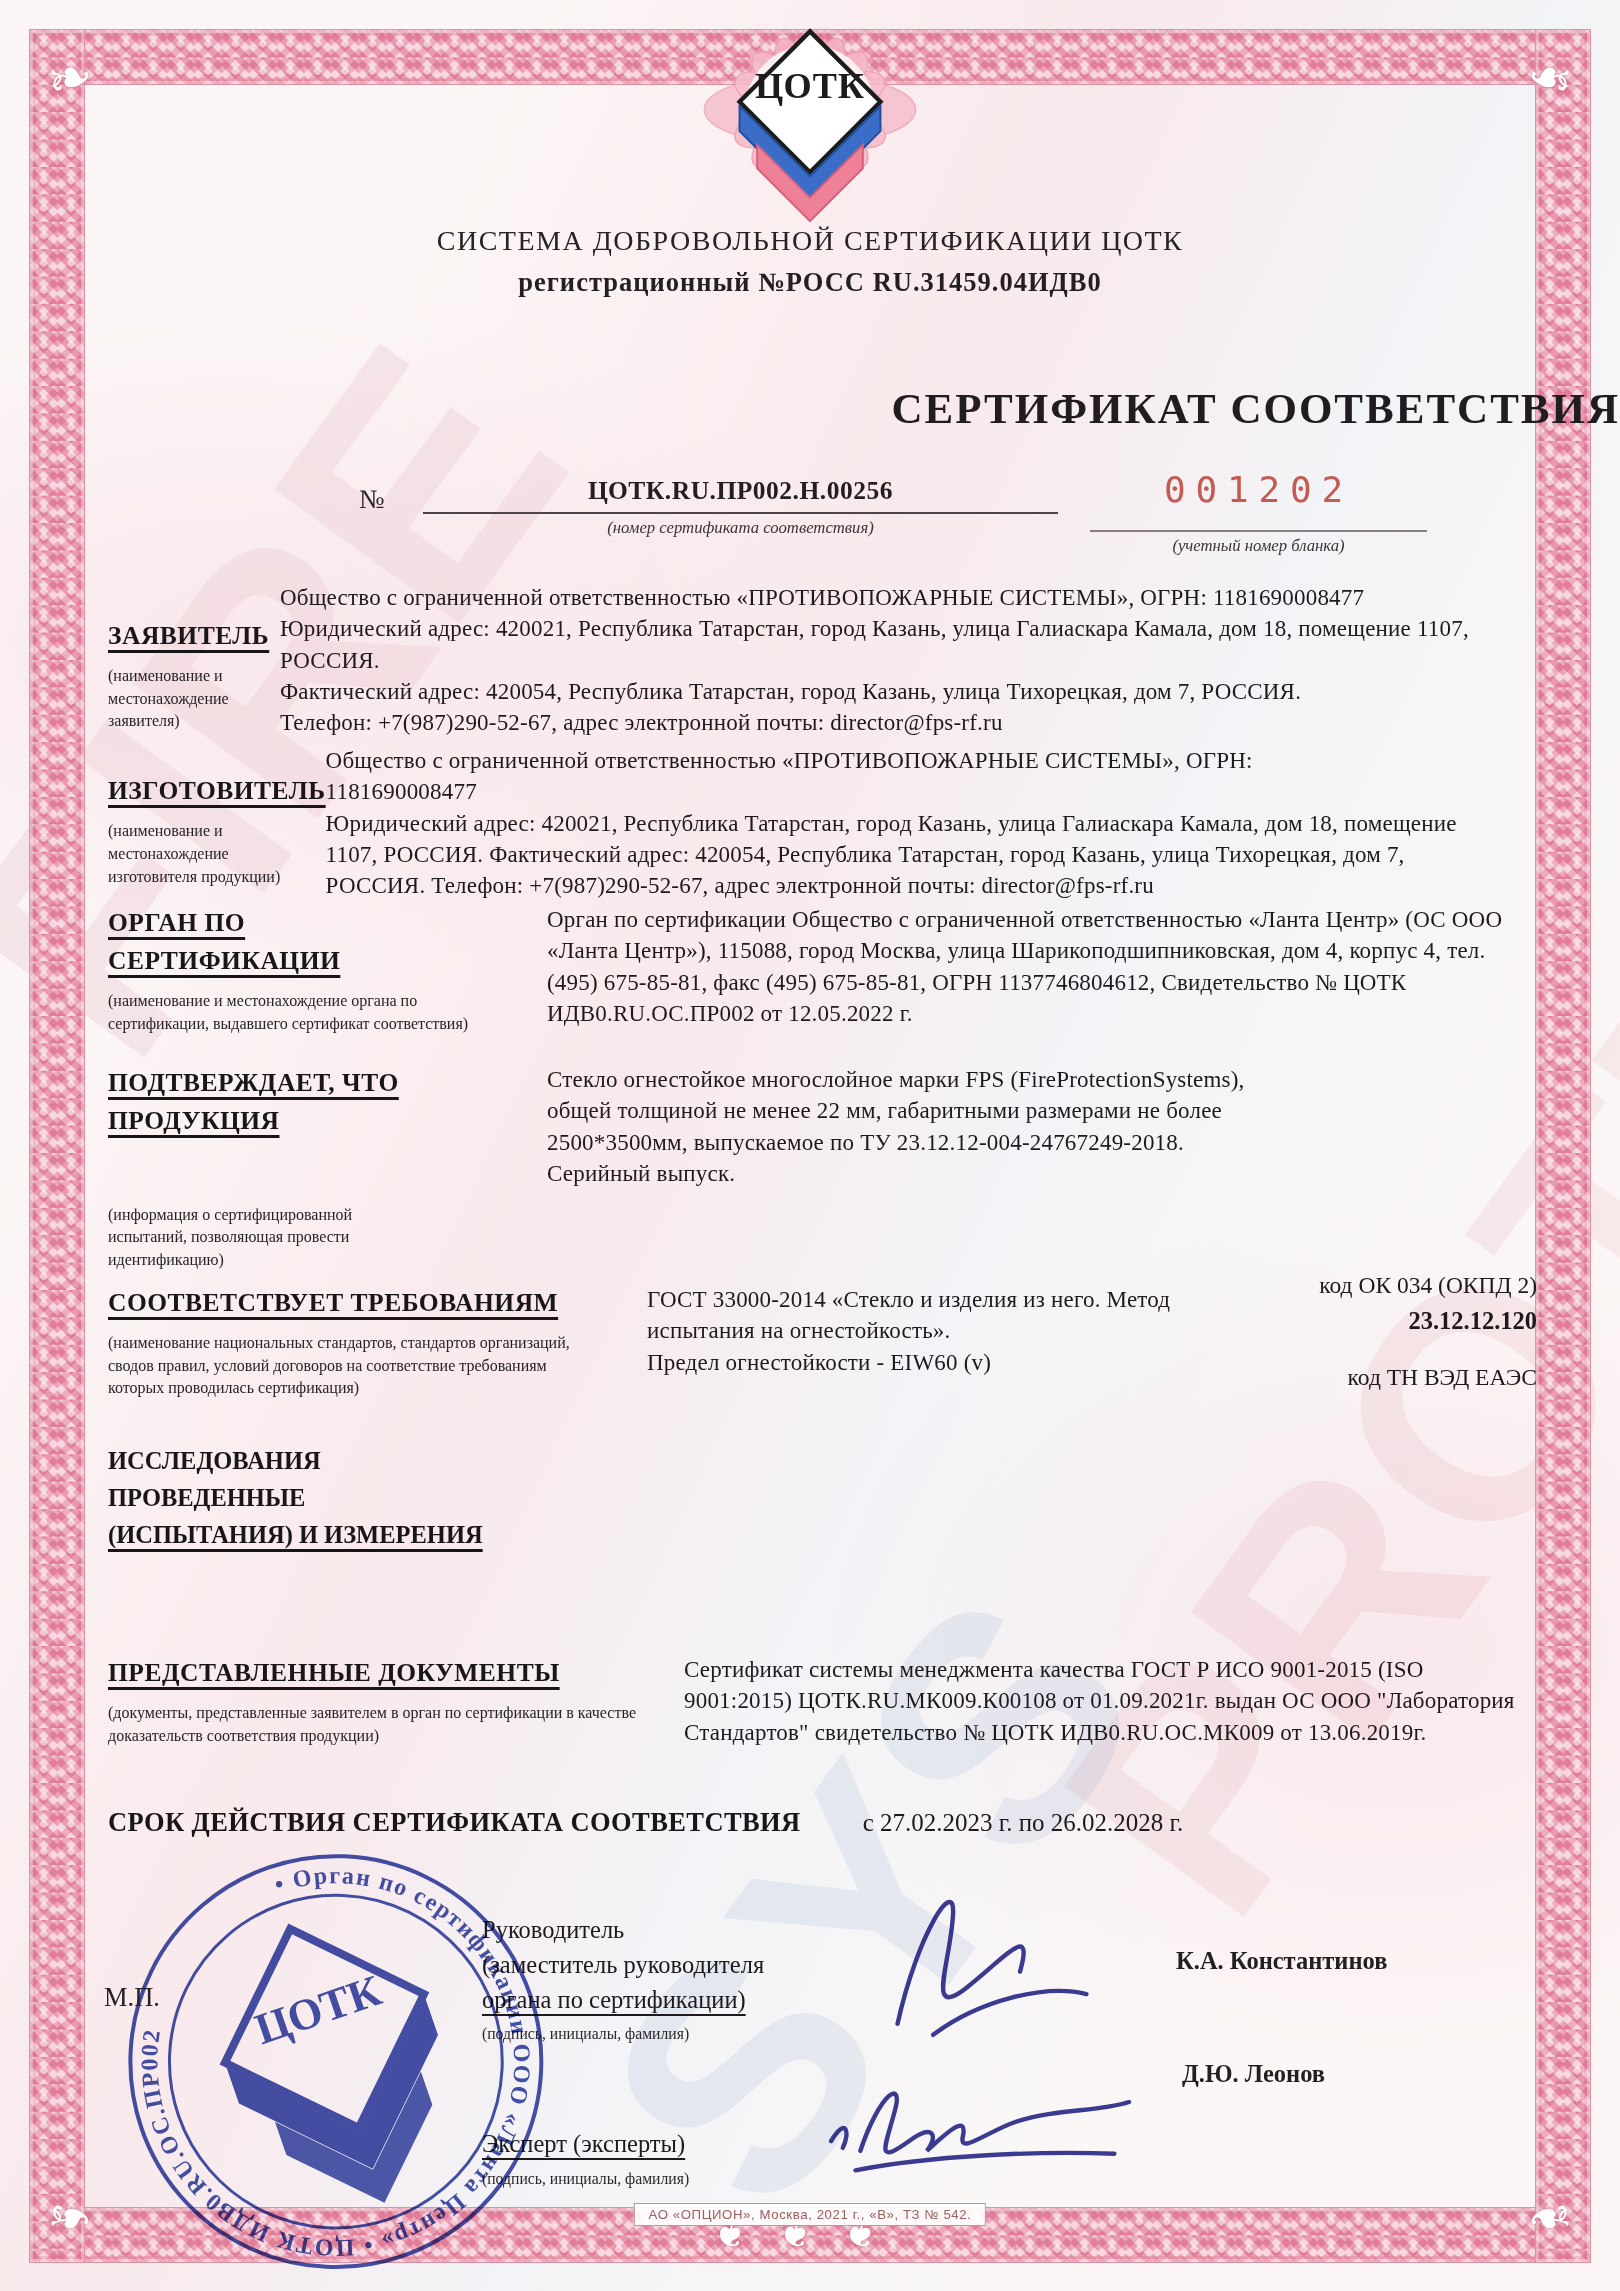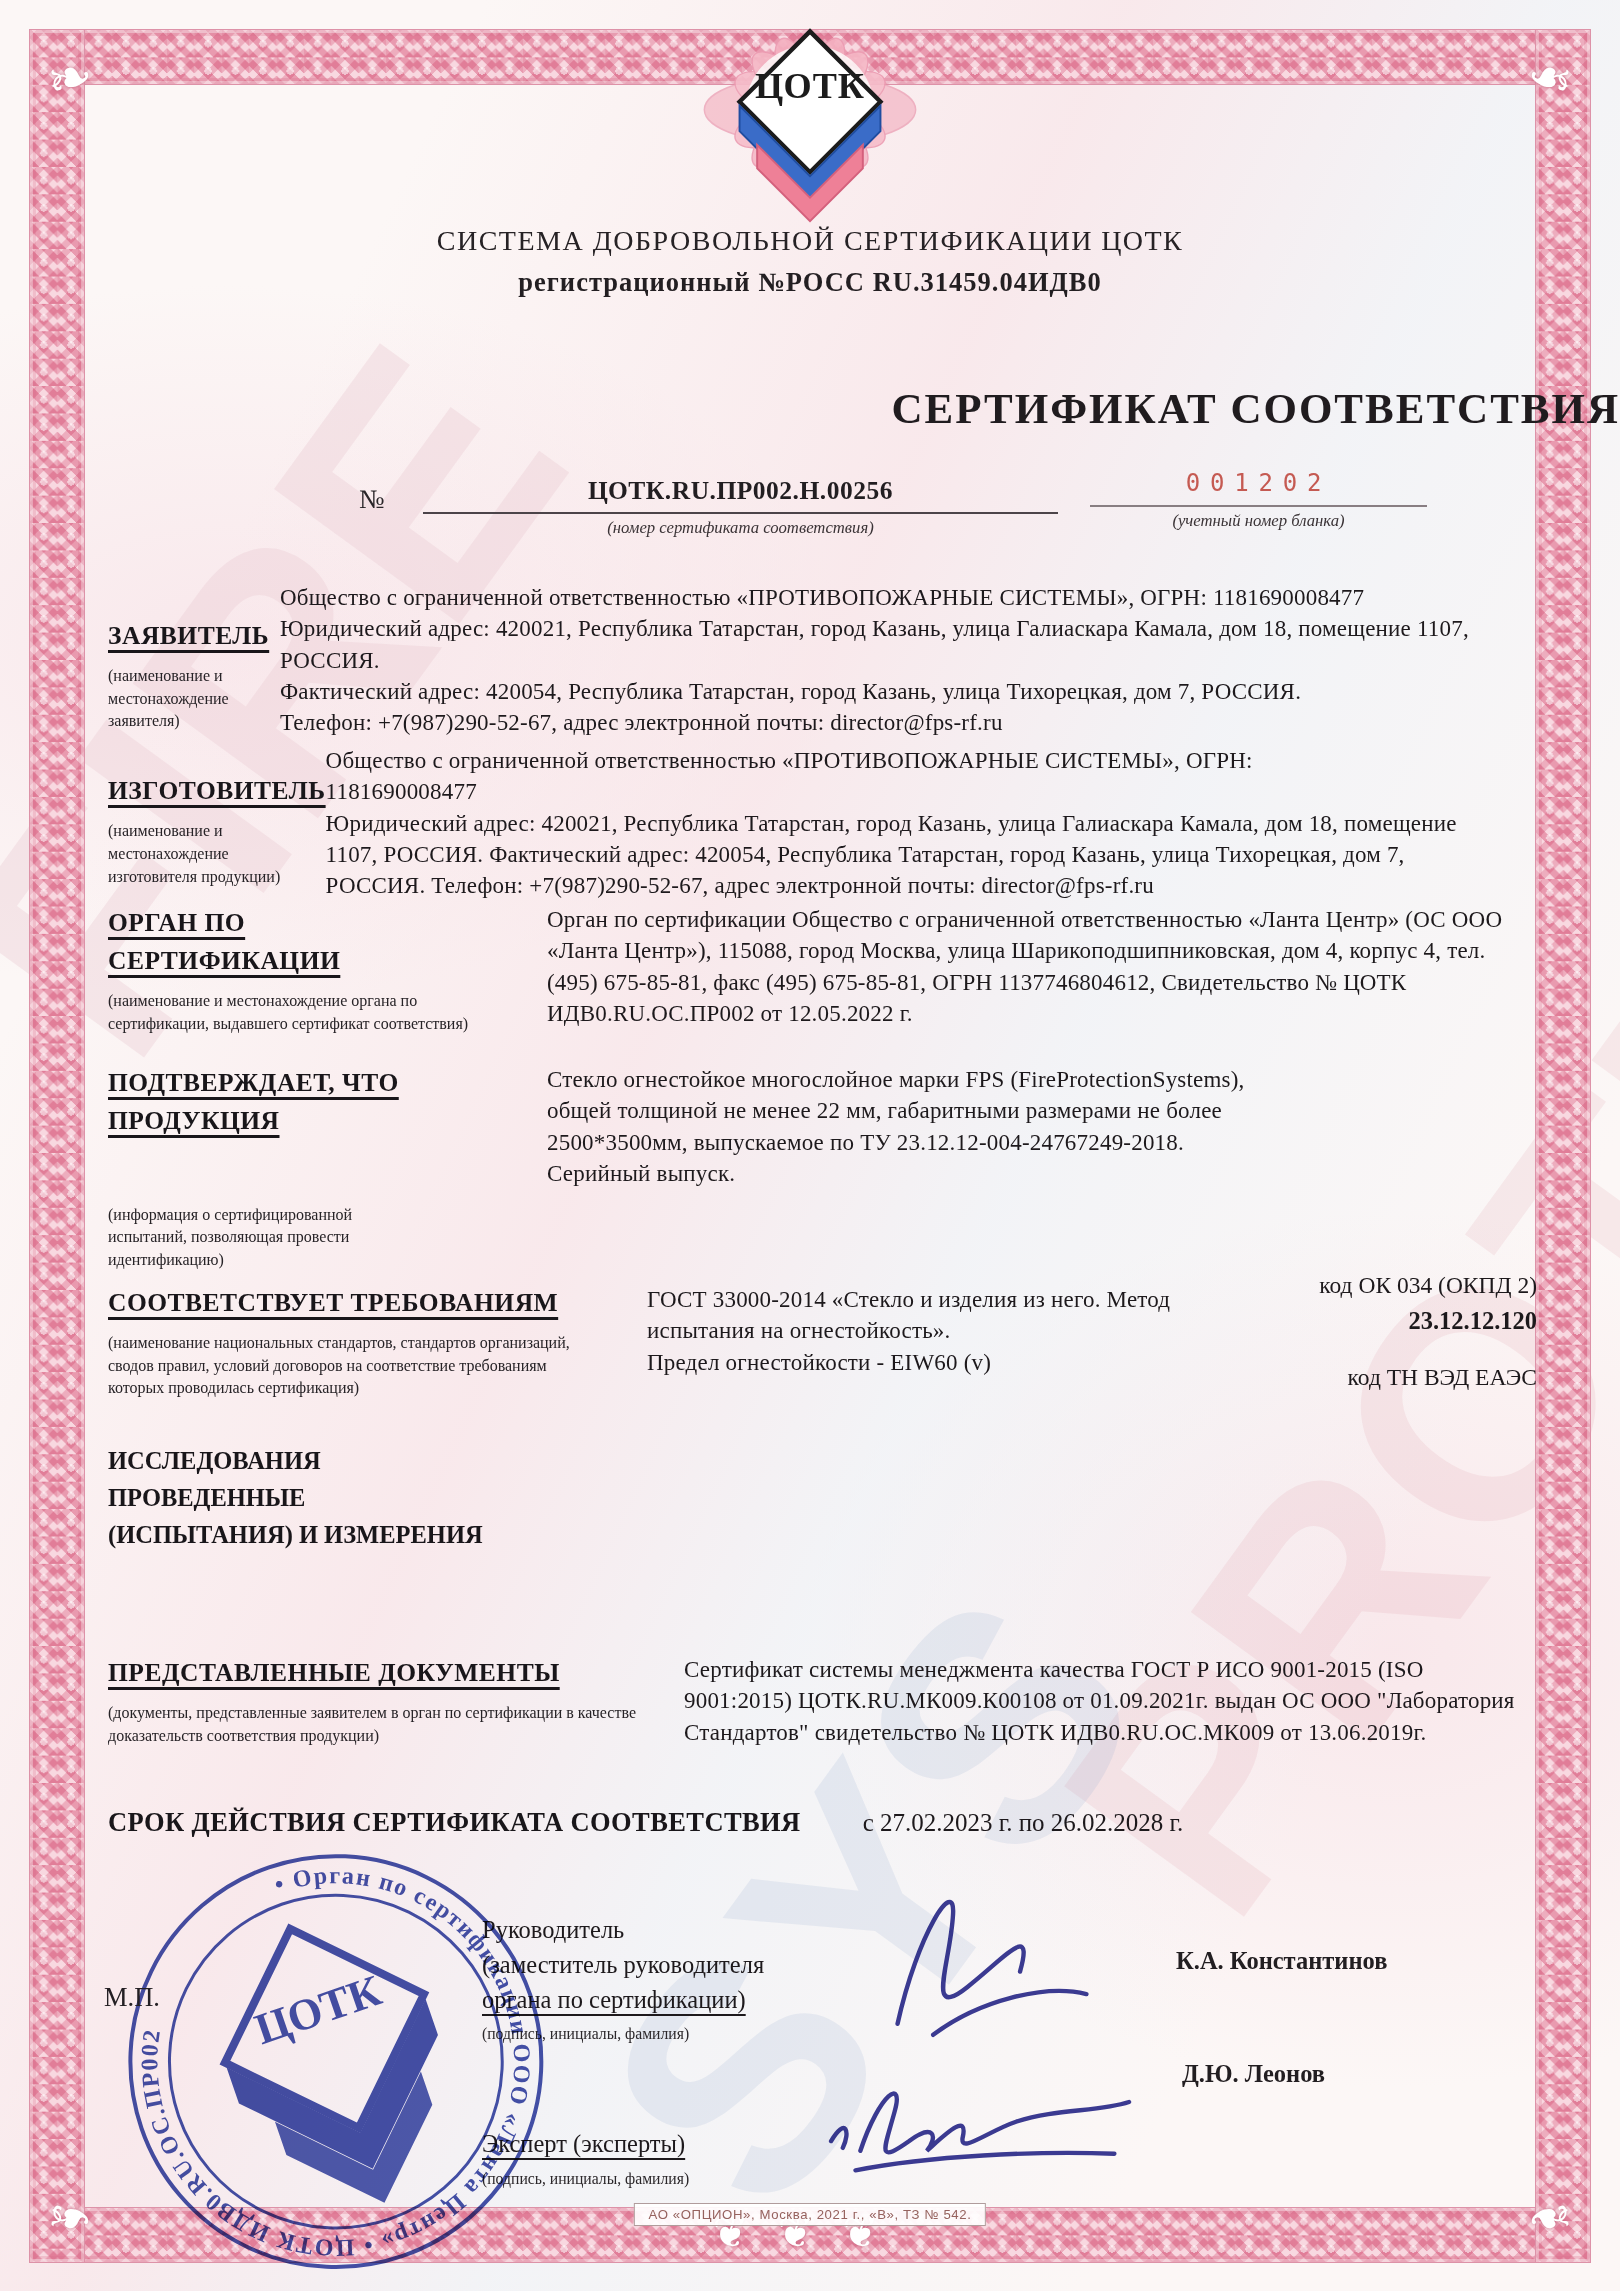--- a/index.html
+++ b/index.html
@@ -44,32 +44,32 @@
   .reg-line{position:absolute; z-index:2; left:0; right:0; top:267px; text-align:center;
     font-size:26.5px; font-weight:bold; letter-spacing:1px; color:#231f22;}
   .title{position:absolute; z-index:2; left:0; right:0; top:384px; text-align:right;
     font-size:43px; font-weight:bold; letter-spacing:2px; color:#201c1f;}
   .num-prefix{position:absolute; z-index:2; left:359px; top:484px; font-size:26.5px; color:#2a2629;}
   .cert-num-box{position:absolute; z-index:2; left:423px; top:476px; width:635px; text-align:center;}
   .cert-num{font-size:25.5px; font-weight:bold; letter-spacing:0.5px; color:#221e21;
     border-bottom:2px solid #4c4449; padding:0 9.8px 5.9px 9.8px; display:block;}
   .num-caption{font-size:16.7px; font-style:italic; color:#3a3336; margin-top:3.9px; display:block;}
   .blank-box{position:absolute; z-index:2; left:1090px; top:469px; width:337px; text-align:center;}
-  .blank-num{font-family:"DejaVu Sans Mono", monospace; font-size:24px; letter-spacing:9.8px;
-    color:#c04a41; opacity:.9; border-bottom:2px solid #7d7276; padding-bottom:8px; display:block;}
+  .blank-num{font-family:"DejaVu Sans Mono", monospace; font-size:36px; letter-spacing:9.8px;
+    color:#c04a41; opacity:.9; border-bottom:2px solid #7d7276; padding-bottom:20px; display:block;}
   
   .sec{position:absolute; z-index:2; left:108px; right:93px; display:flex;}
   .sec-label{flex:0 0 var(--lw);}
   .sec-head{font-size:25.5px; font-weight:bold; letter-spacing:0.5px; color:#19161a;
     text-decoration:underline; text-decoration-thickness:2.5px; text-underline-offset:5.9px; line-height:1.5;}
   .sec-sub{font-size:16px; line-height:1.42; color:#272327; margin-top:9.8px;}
   .sec-body{flex:1; font-size:23px; line-height:1.36; color:#1d191c; letter-spacing:0.2px;}
   .sec-body p{margin:0;}
   .lbl-line{font-size:24.5px; font-weight:bold; color:#19161a; line-height:1.5;}
-  .lbl-line.u{text-decoration-thickness:2.5px; text-underline-offset:5.9px;}
+  .lbl-line.u{text-decoration:underline; text-decoration-thickness:2.5px; text-underline-offset:5.9px;}
   .codes{position:absolute; z-index:2; left:1217px; top:1272px; width:320px; text-align:right;}
   .codes .c1{font-size:23.5px; color:#1d191c;}
   .codes .c2{font-size:24.5px; font-weight:bold; margin-top:7.8px; color:#1d191c;}
   .codes .c3{font-size:23.5px; margin-top:29px; color:#1d191c;}
   .validity{position:absolute; z-index:2; left:108px; top:1807px; display:flex; gap:62px; align-items:baseline;}
   .validity .vl{font-size:26.5px; font-weight:bold; letter-spacing:0.4px; color:#19161a;}
   .validity .vv{font-size:25px; color:#1d191c;}
   
   .mp{position:absolute; z-index:5; left:104px; top:1982px; font-size:26.5px; color:#242024;}
   .officials{position:absolute; z-index:2; left:482px; top:1913px; width:421px;}

